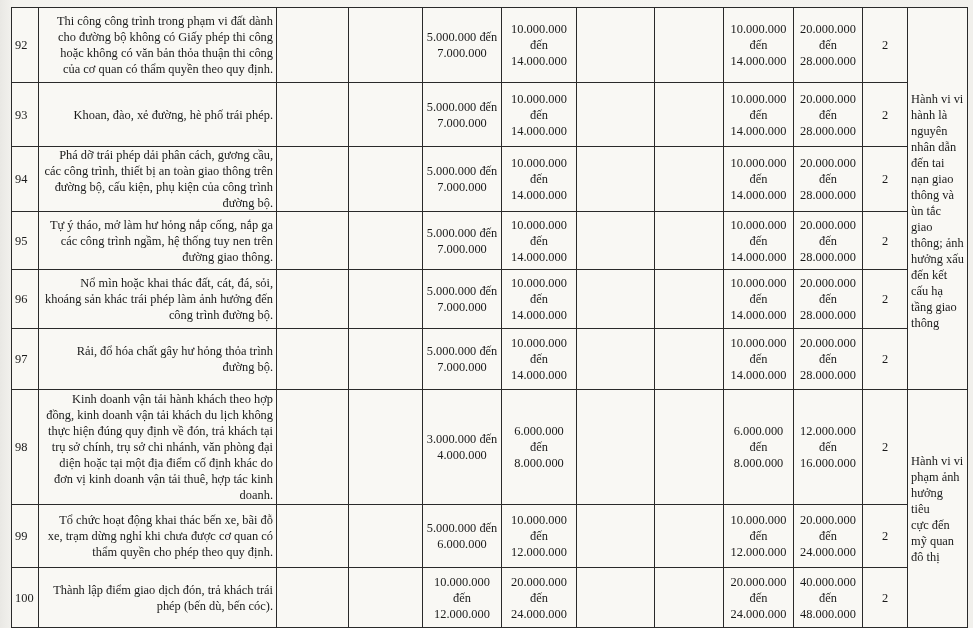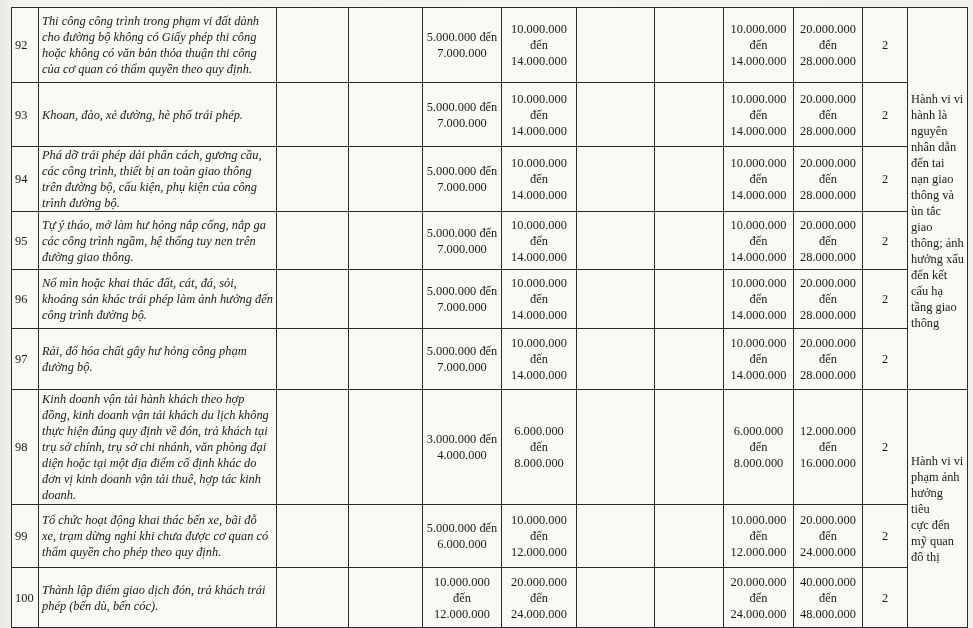--- a/index.html
+++ b/index.html
@@ -31,21 +31,21 @@
     }
     table.fines td {
       border: 1.6px solid #2a2a2a;
       padding: 0 3px;
       font-size: 12.4px;
       line-height: 16px;
       vertical-align: middle;
       background: #f9f8f4;
     }
     td.stt { text-align: left; }
-    td.desc { text-align: left; padding-left: 3px; padding-right: 4px; font-style: italic; }
+    td.desc { text-align: right; padding-left: 3px; padding-right: 4px; }
     td.num { text-align: center; }
     td.pts { text-align: center; }
     td.note { text-align: left; line-height: 16px; padding: 0 2px; }
     td.empty { }
     .nl { display: block; }
   </style>
 </head>
 <body>
 
 <div class="page">
@@ -224,21 +224,21 @@
         <td class="num">
             <span class="nl">20.000.000</span>
             <span class="nl">đến</span>
             <span class="nl">28.000.000</span>
           </td>
         <td class="pts">2</td>
       </tr>
 
       <tr style="height:61px">
         <td class="stt">97</td>
-        <td class="desc">Rải, đổ hóa chất gây hư hỏng công phạm đường bộ.</td>
+        <td class="desc">Rải, đổ hóa chất gây hư hỏng thỏa trình đường bộ.</td>
         <td class="empty"></td>
         <td class="empty"></td>
         <td class="num">
             <span class="nl">5.000.000 đến</span>
             <span class="nl">7.000.000</span>
           </td>
         <td class="num">
             <span class="nl">10.000.000</span>
             <span class="nl">đến</span>
             <span class="nl">14.000.000</span>

